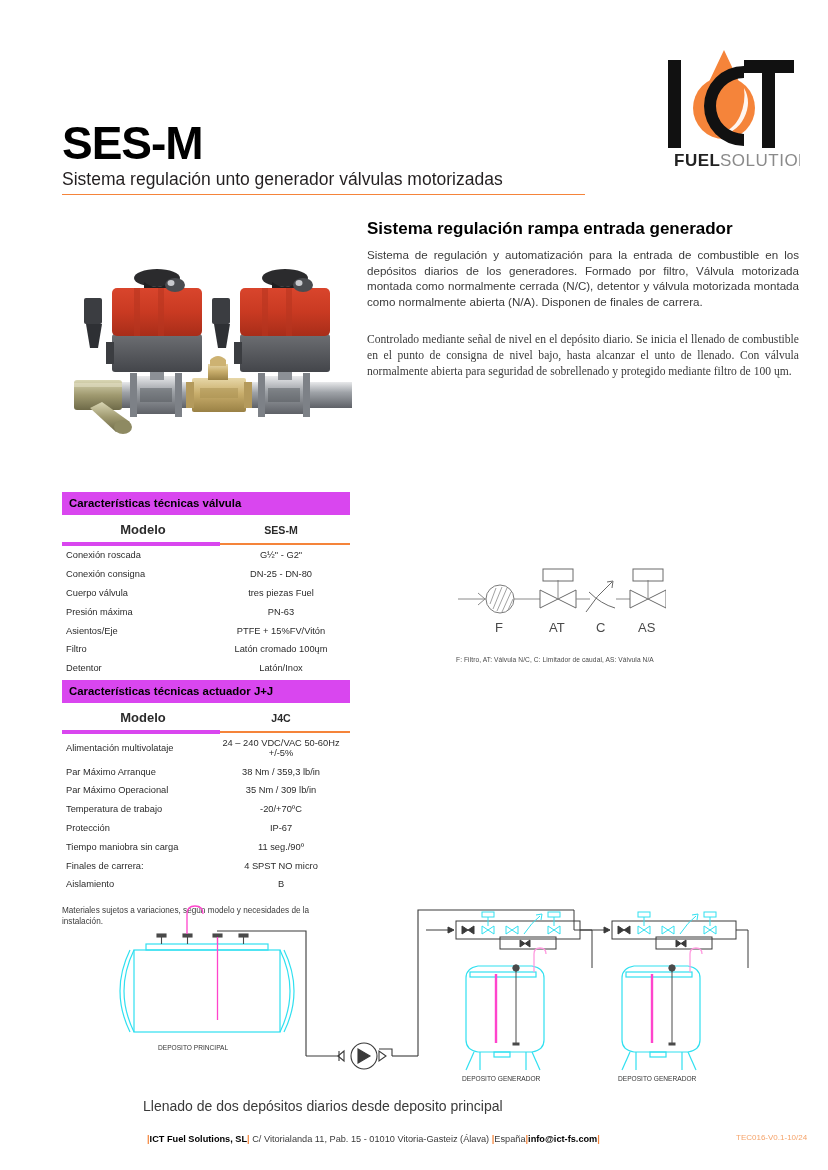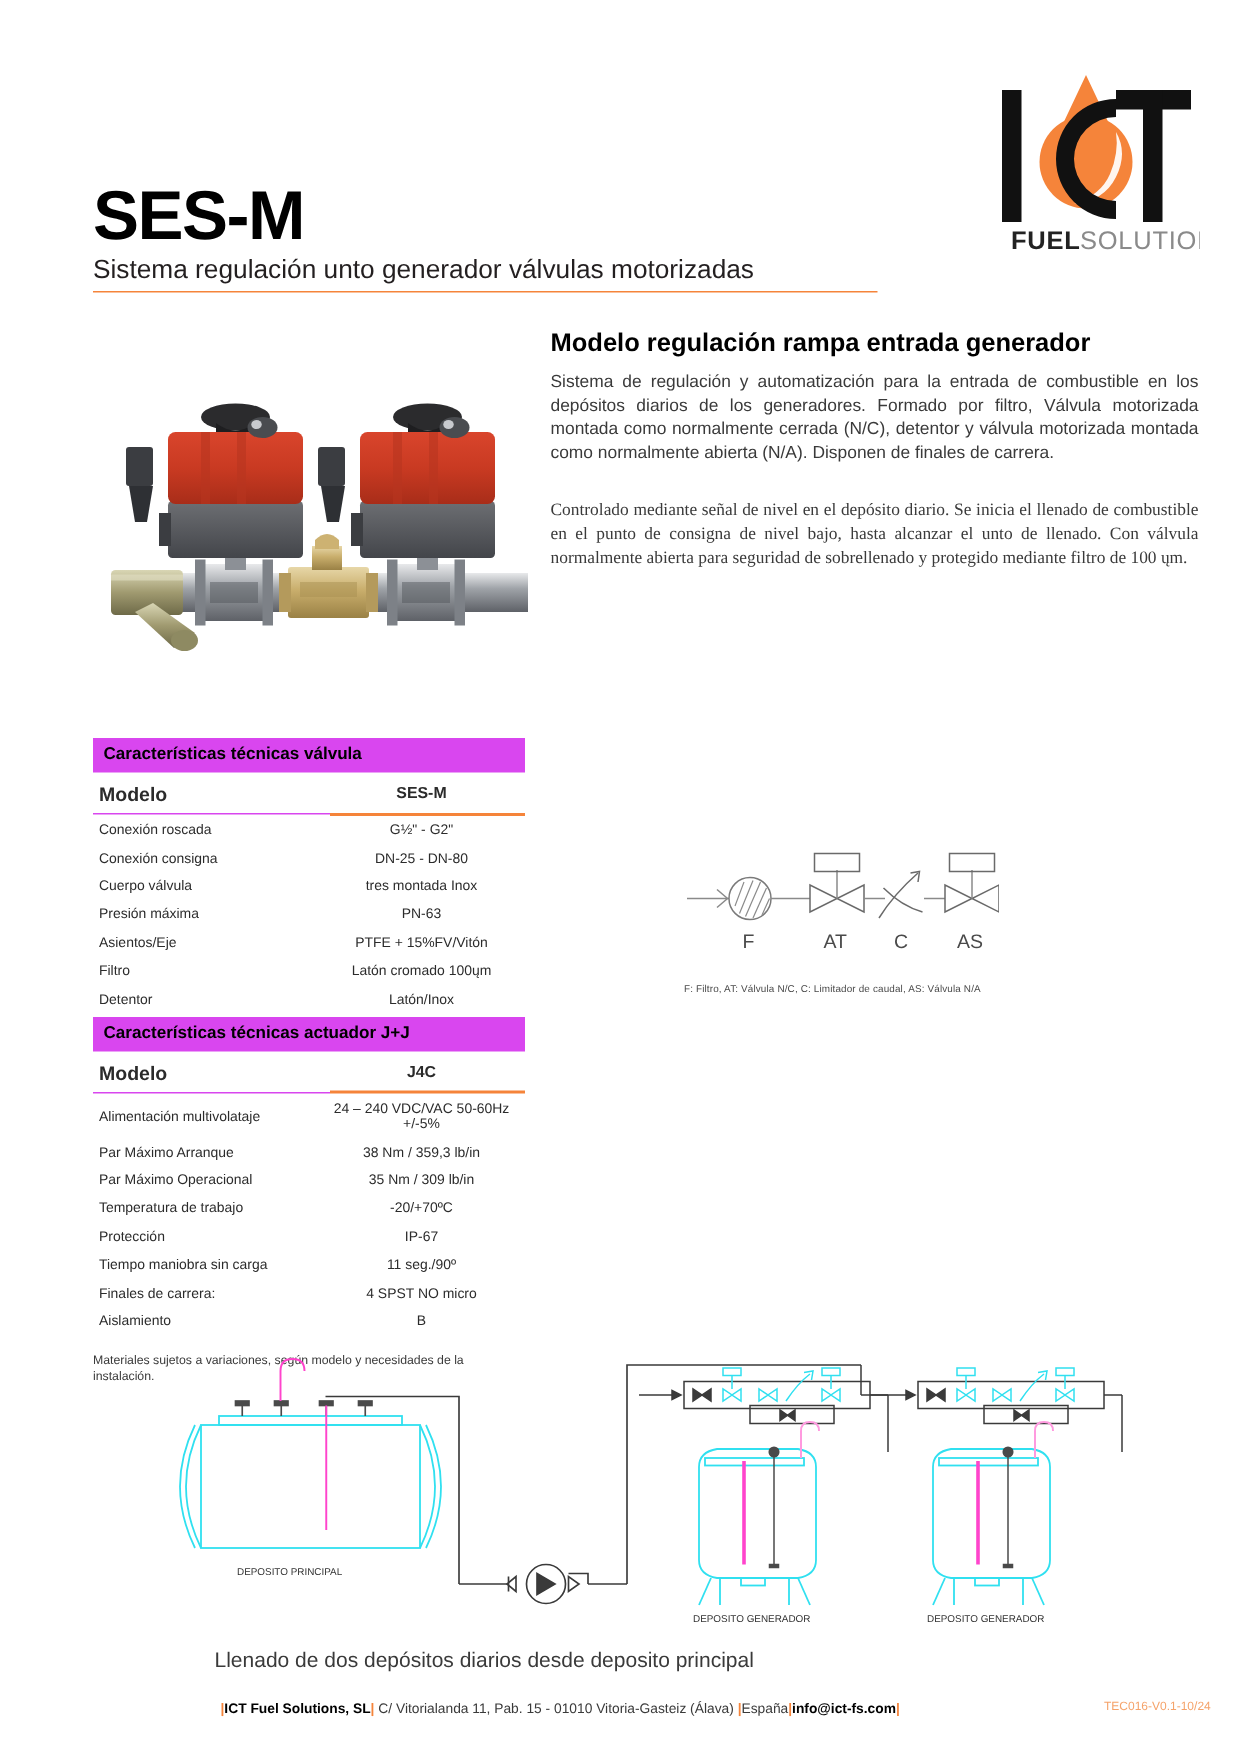--- a/index.html
+++ b/index.html
@@ -46,21 +46,22 @@
 
   
   .tables { position:absolute; left:62px; top:492px; width:288px; }
   .tbl-head {
     background:#d946ef; color:#000; font-weight:bold;
     font-size:11.4px; padding:5px 7px; line-height:13px;
   }
   .tbl { width:288px; border-collapse:collapse; }
   .tbl .model-row td {
     font-weight:bold; font-size:13px; padding:7px 0 5px 4px;
-    border-bottom:1px solid #d946ef;
+    border-bottom:4px solid #d946ef;
+    text-align:center;
   }
   .tbl .model-row td.v {
     font-size:10.6px; text-align:center; padding-right:8px;
     border-bottom:2px solid #F5843A;
   }
   .tbl td {
     font-size:9.3px; color:#2b2b2b; padding:4.4px 0 4.4px 4px;
     vertical-align:middle;
   }
   .tbl td.v { text-align:center; padding-left:0; padding-right:8px; }
@@ -211,21 +212,21 @@
         <ellipse cx="231" cy="43" rx="10" ry="7" fill="#4a4c50"></ellipse>
         <ellipse cx="227" cy="41" rx="3.5" ry="3" fill="#c8cace"></ellipse>
         <rect x="140" y="56" width="18" height="26" rx="2" fill="#3b3d41"></rect>
         <path d="M142 82 l16 0 l-4 24 l-8 0 z" fill="#2e3034"></path>
         <rect x="162" y="100" width="8" height="22" fill="#3b3d41"></rect>
       </g>
     </svg>
   </div>
 
   <div class="desc">
-    <h2>Modelo regulación rampa entrada generador</h2>
+    <h2>Sistema regulación rampa entrada generador</h2>
     <p>Sistema de regulación y automatización para la entrada de combustible en los depósitos diarios de los generadores. Formado por filtro, Válvula motorizada montada como normalmente cerrada (N/C), detentor y válvula motorizada montada como normalmente abierta (N/A). Disponen de finales de carrera.</p>
     <p class="second">Controlado mediante señal de nivel en el depósito diario. Se inicia el llenado de combustible en el punto de consigna de nivel bajo, hasta alcanzar el unto de llenado. Con válvula normalmente abierta para seguridad de sobrellenado y protegido mediante filtro de 100 ųm.</p>
   </div>
 
   <div class="tables">
 
     <div class="tbl-head">Características técnicas válvula</div>
     <table class="tbl">
       <colgroup>
           <col class="c1">
@@ -239,21 +240,21 @@
         <tr>
             <td>Conexión roscada</td>
             <td class="v">G½" - G2"</td>
           </tr>
         <tr>
             <td>Conexión consigna</td>
             <td class="v">DN-25 - DN-80</td>
           </tr>
         <tr>
             <td>Cuerpo válvula</td>
-            <td class="v">tres montada Inox</td>
+            <td class="v">tres piezas Fuel</td>
           </tr>
         <tr>
             <td>Presión máxima</td>
             <td class="v">PN-63</td>
           </tr>
         <tr>
             <td>Asientos/Eje</td>
             <td class="v">PTFE + 15%FV/Vitón</td>
           </tr>
         <tr>

